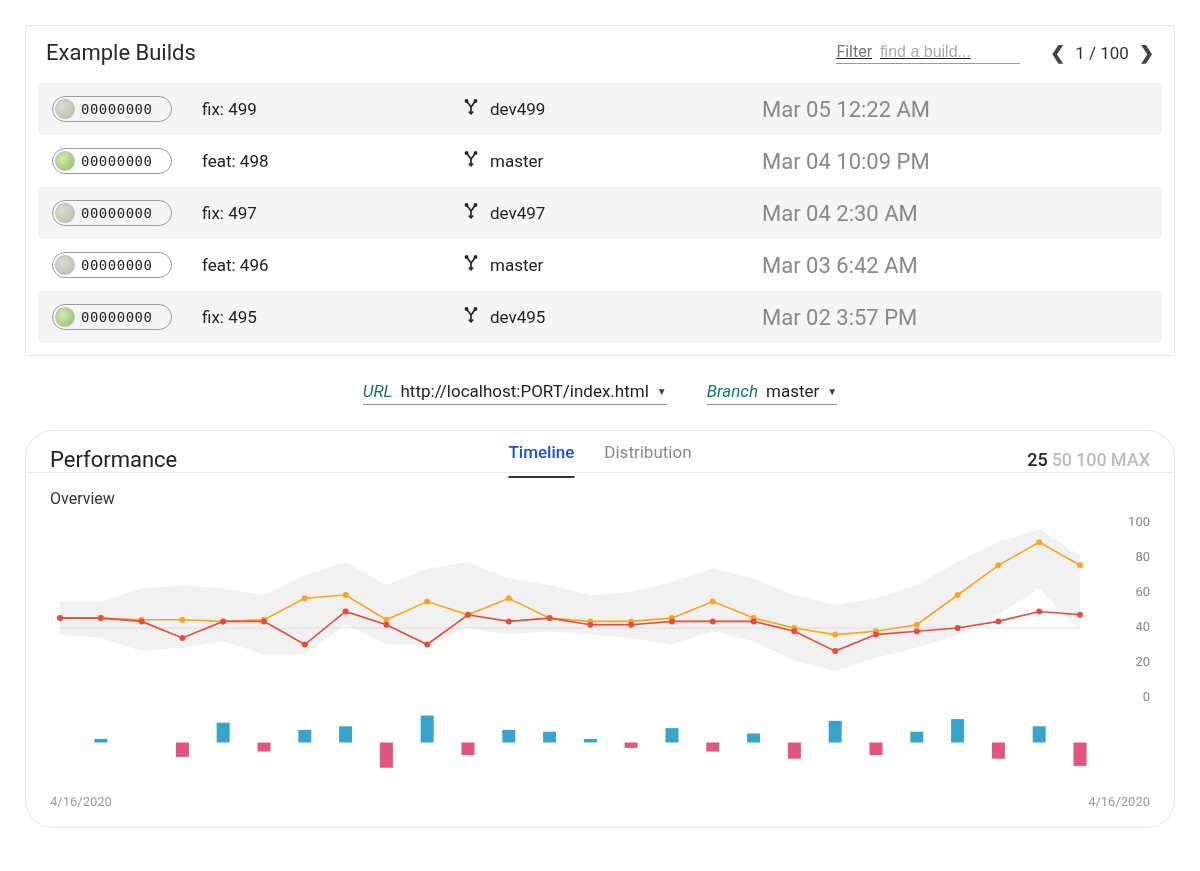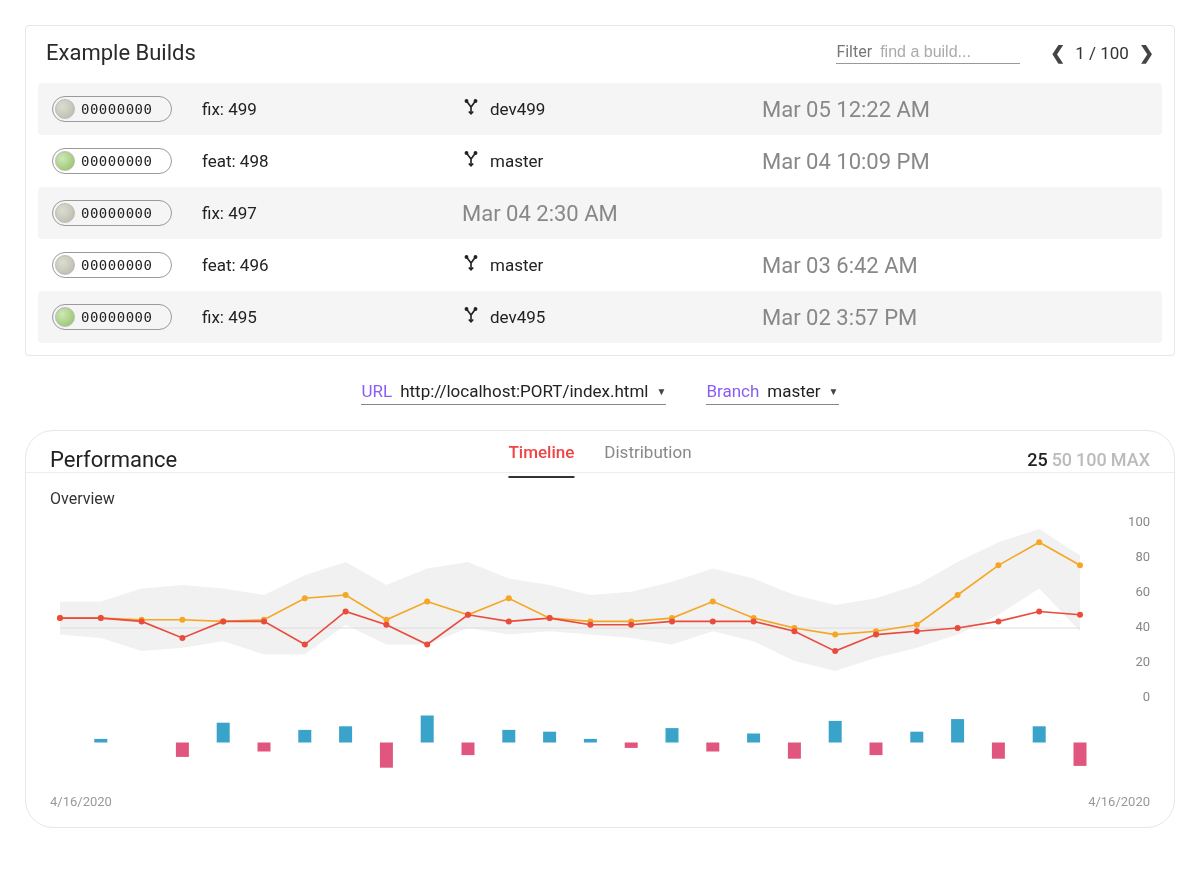--- a/index.html
+++ b/index.html
@@ -2,51 +2,51 @@
 <html><head>
 <meta charset="utf-8">
 <style>
 * { box-sizing: border-box; margin: 0; padding: 0; }
 body { font-family: -apple-system, BlinkMacSystemFont, "Segoe UI", Roboto, Helvetica, Arial, sans-serif; background: #fff; color: #222; width: 1200px; }
 .card { border: 1px solid #e6e6e6; border-radius: 4px; margin: 25px; }
 
 .builds-hdr { display: flex; align-items: center; padding: 14px 20px 18px 20px; }
 .builds-hdr h2 { font-size: 22px; font-weight: 400; color: #2a2a2a; flex: 0 0 auto; }
 .builds-hdr .spacer { flex: 1; }
-.filter-wrap { display: flex; align-items: baseline; gap: 8px; border-bottom: 1px solid #999; padding-bottom: 2px; margin-right: 30px; }
+.filter-wrap { display: flex; align-items: baseline; gap: 8px; border-bottom: 1px solid #999; padding-bottom: 2px; margin-right: 30px; text-decoration: underline; }
 .filter-wrap .label { color: #777; font-size: 16px; }
 .filter-wrap input { border: none; outline: none; font-size: 16px; width: 140px; color: #333; }
 .filter-wrap input::placeholder { color: #aaa; }
 .pager { display: flex; align-items: center; gap: 10px; font-size: 17px; color: #333; }
 .pager .chev { font-size: 18px; color: #444; cursor: pointer; font-weight: 600; }
 
 .rows { padding: 0 6px 12px 6px; }
 .brow { display: flex; align-items: center; height: 52px; padding: 0 14px; border-radius: 4px; margin: 0 6px; }
 .brow.shade { background: #f5f5f5; }
 .hash-chip { display: flex; align-items: center; border: 1px solid #9a9a9a; border-radius: 999px; padding: 2px 10px 2px 2px; gap: 6px; width: 120px; }
 .hash-chip .av { width: 20px; height: 20px; border-radius: 50%; background: radial-gradient(circle at 35% 35%, #dcdcd2, #b8b8a8); border: 1px solid #bbb; display:flex; align-items:center; justify-content:center; font-size:10px;}
 .hash-chip .av.green { background: radial-gradient(circle at 35% 35%, #cfe8b8, #8fbf5f); }
 .hash-chip .hash { font-family: ui-monospace, Menlo, monospace; font-size: 14px; letter-spacing: 0.5px; color: #222; }
 .bcol-msg { width: 260px; margin-left: 30px; font-size: 17px; color: #222; }
 .bcol-branch { width: 300px; display: flex; align-items: center; gap: 10px; font-size: 17px; color: #222; }
 .branch-icon svg { width: 18px; height: 18px; }
 .bcol-time { flex: 1; font-size: 22px; color: #888; }
 
 .midsel { display:flex; justify-content:center; gap:40px; margin: 18px 0 10px 0; font-size:17px; }
 .selpair { display:flex; align-items:baseline; gap:8px; border-bottom:1px solid #888; padding-bottom:3px; cursor:pointer; }
-.selpair .k { color:#8b5cf6; }
+.selpair .k { color:#0f766e;font-style:italic; }
 .selpair .v { color:#222; }
 .selpair .tri { font-size:10px; color:#444; position:relative; top:-2px; }
 
 .perf-hdr { display:flex; align-items:center; padding: 16px 24px 0 24px; }
 .perf-hdr h2 { font-size:22px; font-weight:400; }
 .tabs { display:flex; gap:30px; position:absolute; left:50%; transform:translateX(-50%); }
 .perf-card { position:relative;border-radius:28px; }
 .tab { font-size:17px; color:#888; padding-bottom:14px; cursor:pointer; }
-.tab.active { color:#ef4444; border-bottom:2px solid #333; font-weight:500; }
+.tab.active { color:#1d4ed8; border-bottom:2px solid #333; font-weight:500; }
 .counts { margin-left:auto; display:flex; gap:4px; font-size:18px; font-weight:500; }
 .counts span { color:#bbb; cursor:pointer; }
 .counts span.active { color:#222; }
 .perf-div { border-top:1px solid #eee; margin-top:0; }
 .overview-lbl { font-size:16px; color:#333; padding: 16px 24px 6px 24px; }
 .chartwrap { position:relative; padding: 0 24px 8px 24px; }
 .chart-stack { display:flex; }
 .chart-left { flex:1; }
 .chart-y { width:60px; display:flex; flex-direction:column; justify-content:space-between; font-size:13px; color:#888; text-align:right; padding: 0 0 0 10px; }
 svg.linechart { width:100%; height:190px; display:block; }
@@ -106,20 +106,30 @@
           <span>master</span>
         </div>
         <div class="bcol-time">Mar 04 10:09 PM</div>
       </div>
       <div class="brow shade">
         <div class="hash-chip">
           <span class="av"></span>
           <span class="hash">00000000</span>
         </div>
         <div class="bcol-msg">fix: 497</div>
+        <div class="bcol-branch">
+          <span class="branch-icon"><svg viewBox="0 0 24 24" fill="none" stroke="#222" stroke-width="2.2">
+              <path d="M6 4 L12 12 L12 21"></path>
+              <path d="M18 4 L12 12"></path>
+              <circle cx="6" cy="4" r="1.5" fill="#222"></circle>
+              <circle cx="18" cy="4" r="1.5" fill="#222"></circle>
+              <path d="M9 18 l3 3 l3 -3" fill="none"></path>
+            </svg></span>
+          <span>dev497</span>
+        </div>
         <div class="bcol-time">Mar 04 2:30 AM</div>
       </div>
       <div class="brow">
         <div class="hash-chip">
           <span class="av"></span>
           <span class="hash">00000000</span>
         </div>
         <div class="bcol-msg">feat: 496</div>
         <div class="bcol-branch">
           <span class="branch-icon"><svg viewBox="0 0 24 24" fill="none" stroke="#222" stroke-width="2.2">

